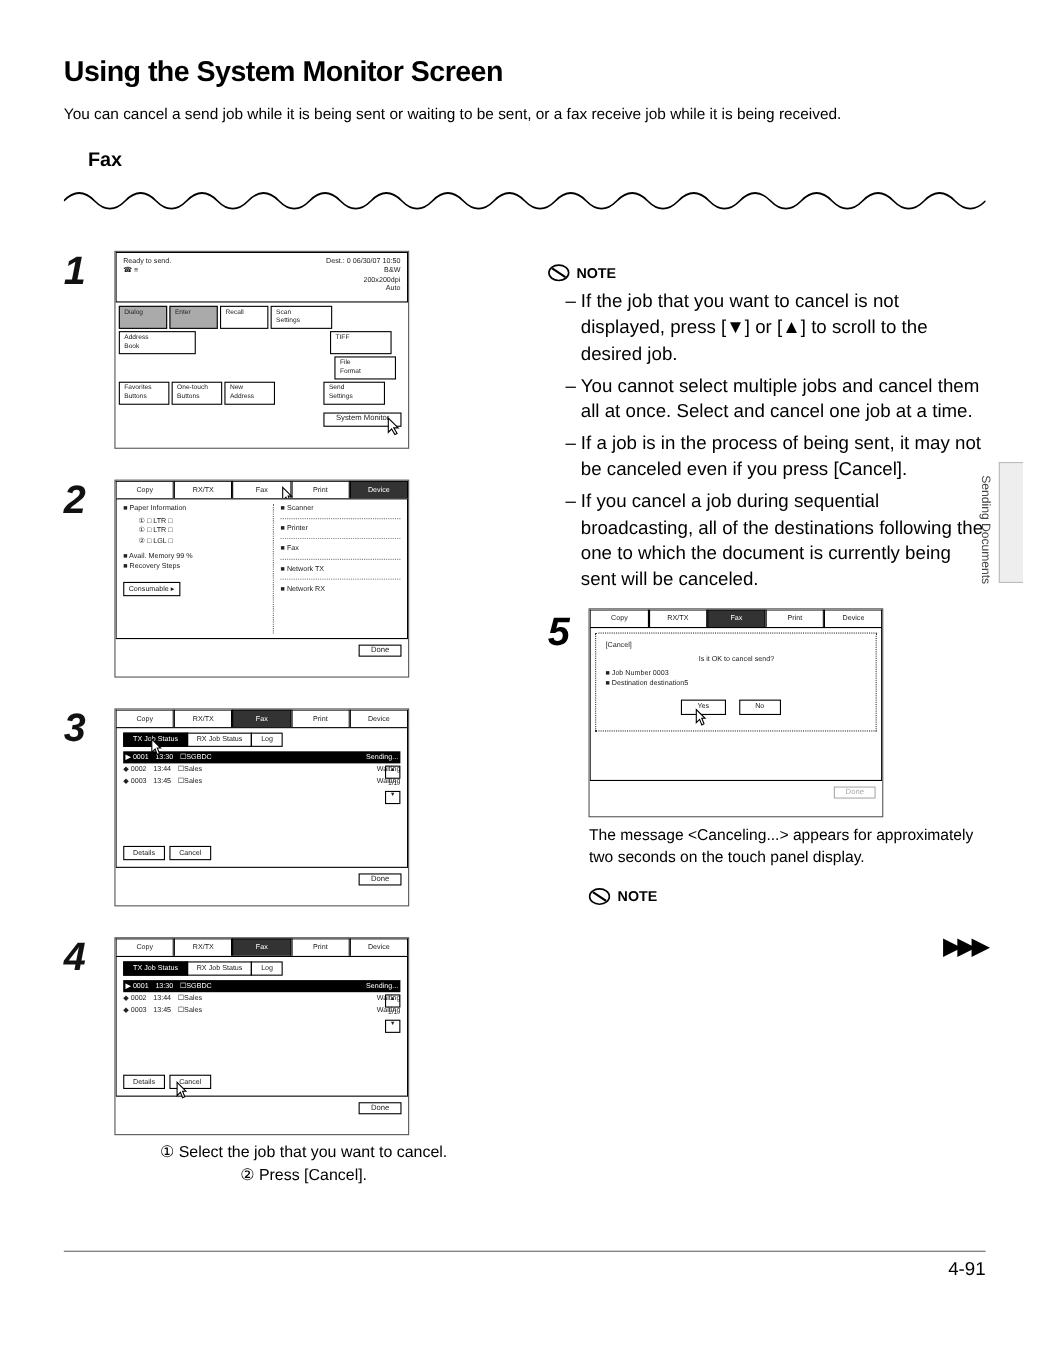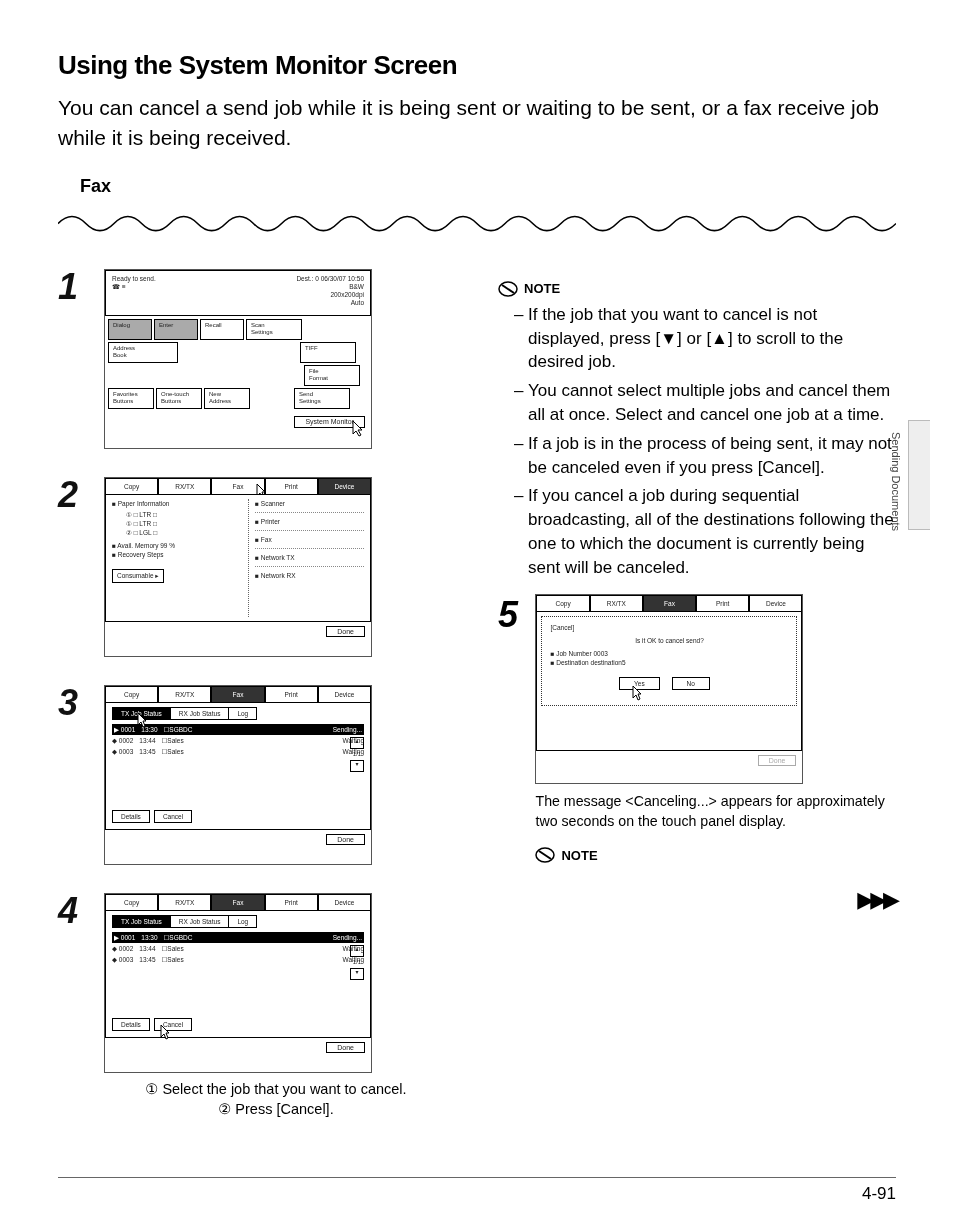--- a/index.html
+++ b/index.html
@@ -6,21 +6,21 @@
   body {
     margin: 0;
     font-family: Arial, Helvetica, sans-serif;
     background: #fff;
     color: #000;
     width: 954px;
     padding: 50px 58px 40px 58px;
     position: relative;
   }
   h1 { font-size: 26px; font-weight: 900; margin: 0 0 6px 0; letter-spacing: -0.5px; }
-  .intro { font-size: 21px; line-height: 1.45; margin: 12px 0 22px 0; }
+  .intro { font-size: 14px; line-height: 1.45; margin: 12px 0 22px 0; }
   h2 { font-size: 18px; font-weight: 900; margin: 0 0 10px 22px; }
   
   .wave-wrap { position: relative; height: 26px; margin-bottom: 36px; }
   .wave-wrap svg { width: 100%; height: 26px; display:block; }
   
   .cols { display: flex; gap: 50px; align-items: flex-start; }
   .left { width: 390px; }
   .right { flex: 1; padding-top: 6px; }
   .step { display: flex; align-items: flex-start; margin-bottom: 28px; }
   .step-num { font-size: 36px; font-weight: 900; font-style: italic; width: 46px; line-height: 1; color:#111; }

